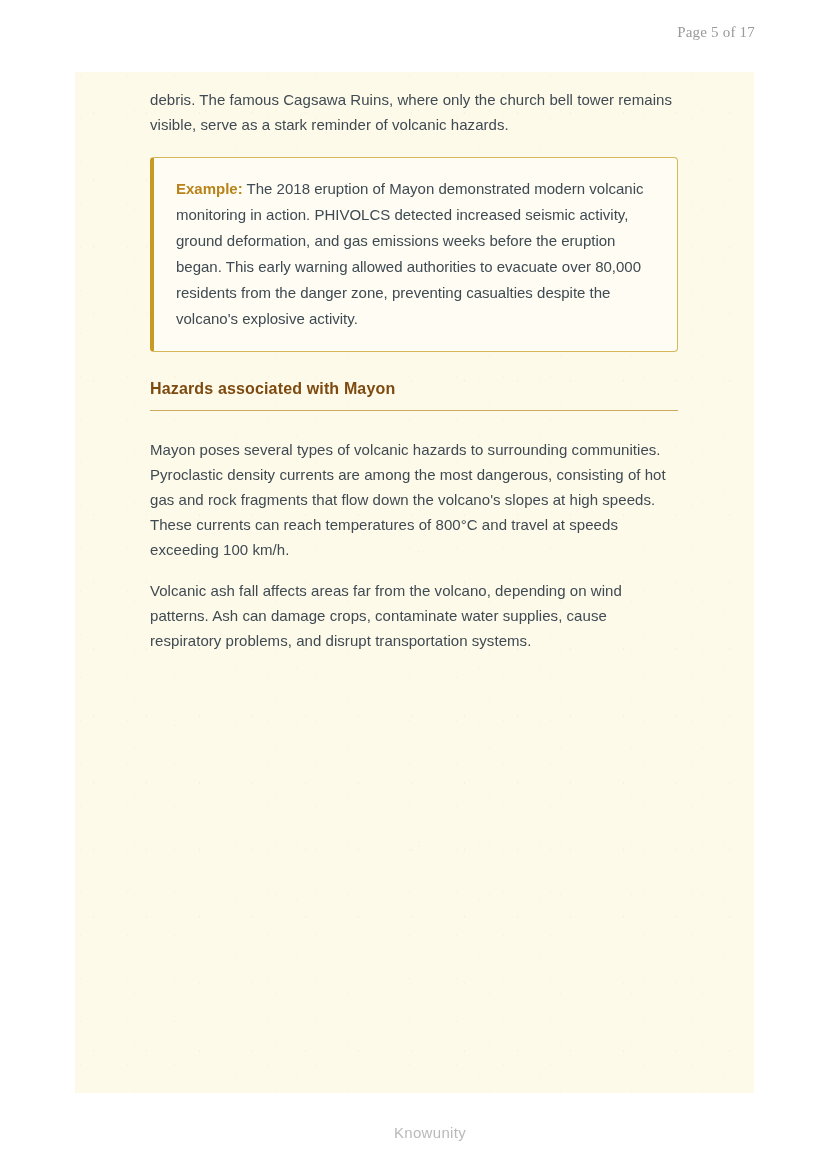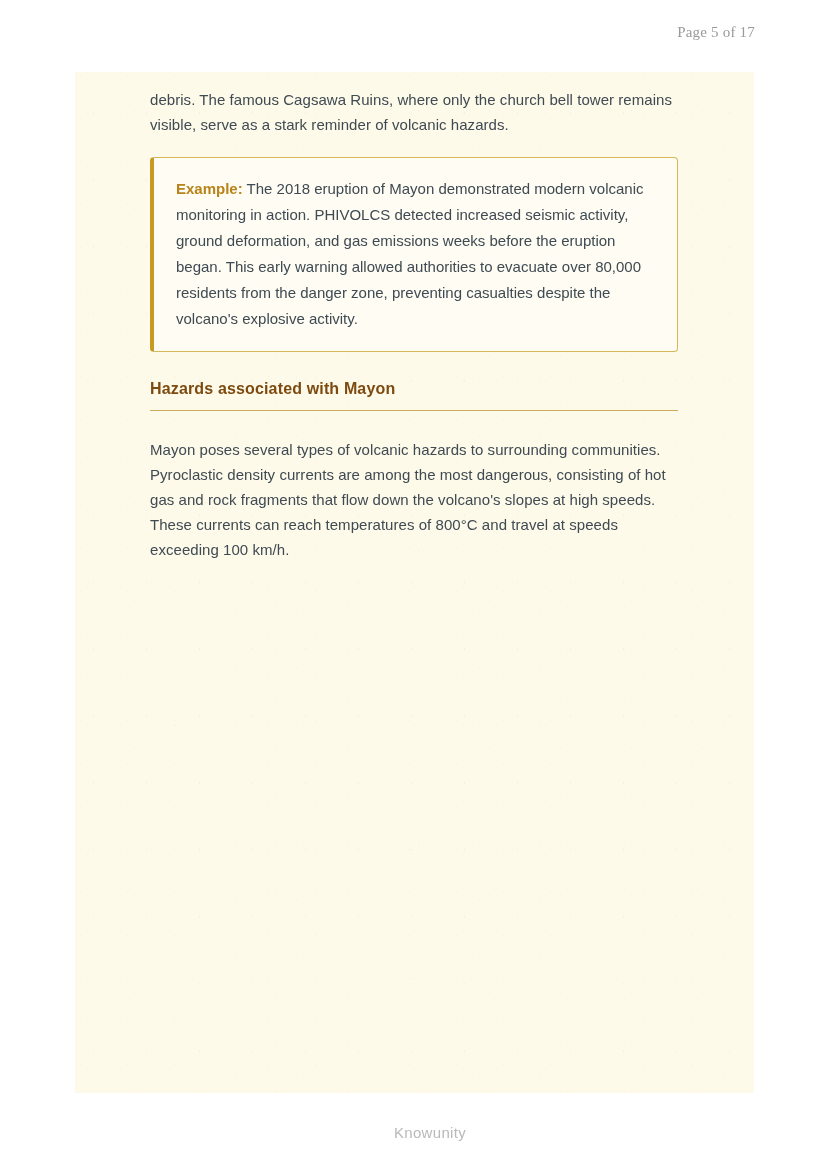--- a/index.html
+++ b/index.html
@@ -147,20 +147,21 @@
     <div class="callout">
       <p class="callout-text"><span class="callout-label">Example:</span><span> The 2018 eruption of Mayon demonstrated modern volcanic monitoring in action. PHIVOLCS detected increased seismic activity, ground deformation, and gas emissions weeks before the eruption began. This early warning allowed authorities to evacuate over 80,000 residents from the danger zone, preventing casualties despite the volcano's explosive activity.</span></p>
     </div>
 
     <h2 class="section-heading">Hazards associated with Mayon</h2>
     <div class="heading-rule"></div>
 
     <p class="para">Mayon poses several types of volcanic hazards to surrounding communities. Pyroclastic density currents are among the most dangerous, consisting of hot gas and rock fragments that flow down the volcano's slopes at high speeds. These currents can reach temperatures of 800°C and travel at speeds exceeding 100 km/h.</p>
 
 
+    <p class="para">Volcanic ash fall affects areas far from the volcano, depending on wind patterns. Ash can damage crops, contaminate water supplies, cause respiratory problems, and disrupt transportation systems.</p>
 
 
   </div>
 </div>
 
 <div class="doc-footer">
   <div class="brand">Knowunity</div>
 </div>
 
 </body></html>

